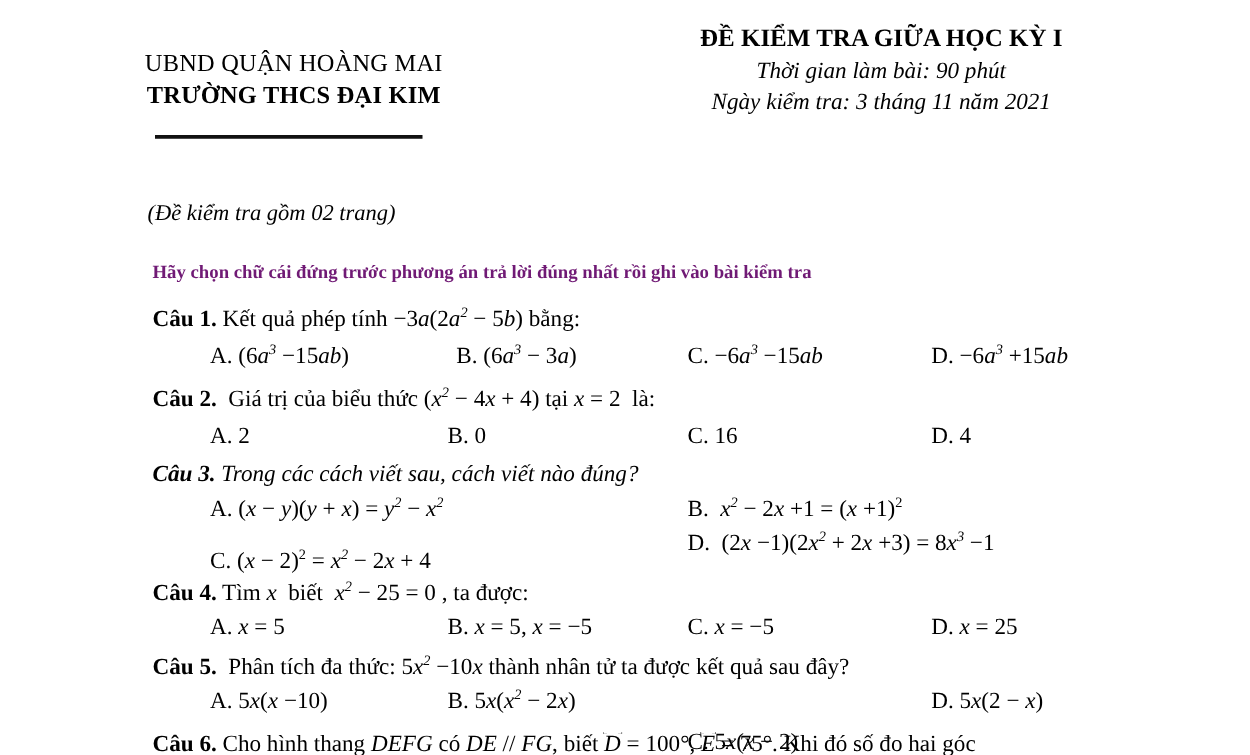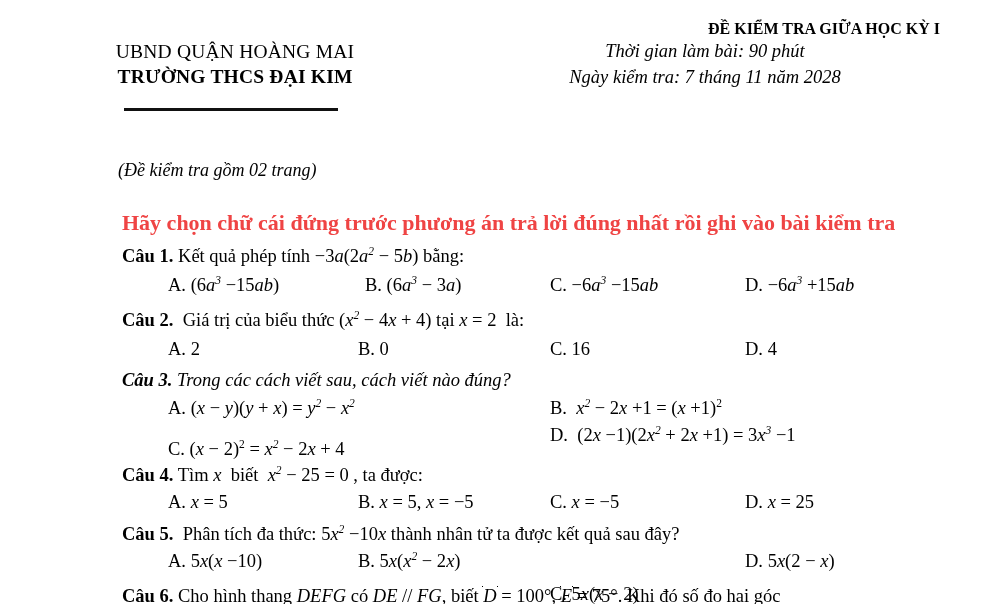--- a/index.html
+++ b/index.html
@@ -59,25 +59,24 @@
   }
 
   .hdr-right {
     position: absolute;
     left: 470px;
     top: 0px;
     width: 470px;
     text-align: center;
   }
   .hdr-right .title {
-    font-size: 16px;
+    font-size: 20px;
     font-weight: bold;
     line-height: 1.33;
     white-space: nowrap;
-    text-align: right;
   }
   .hdr-right .subject {
     font-size: 20px;
     font-weight: bold;
     line-height: 1.33;
     white-space: nowrap;
   }
   .hdr-right .ital {
     font-size: 18.5px;
     font-style: italic;
@@ -103,23 +102,23 @@
     white-space: nowrap;
   }
   .part-head .underlined {
     text-decoration: underline;
     text-underline-offset: 2px;
   }
   .instruction {
     position: absolute;
     left: 122px;
     top: 210px;
-    font-size: 22px;
-    font-weight: bold;
-    color: #ef4444;
+    font-size: 15px;
+    font-weight: bold;
+    color: #701a75;
     white-space: nowrap;
   }
 
   
   .q-block { position: absolute; left: 0; width: 1000px; }
   .q-stem {
     position: absolute;
     left: 122px;
     font-size: 18.5px;
     white-space: nowrap;
@@ -178,21 +177,21 @@
 
     <div class="hdr-left">
       <div class="line1">UBND QUẬN HOÀNG MAI</div>
       <div class="line2">TRƯỜNG THCS ĐẠI KIM</div>
     </div>
     <div class="hdr-rule"></div>
 
     <div class="hdr-right">
       <div class="title">ĐỀ KIỂM TRA GIỮA HỌC KỲ I</div>
       <div class="ital">Thời gian làm bài: 90 phút</div>
-      <div class="ital">Ngày kiểm tra: 7 tháng 11 năm 2028</div>
+      <div class="ital">Ngày kiểm tra: 3 tháng 11 năm 2021</div>
     </div>
   </div>
 
   <div class="intro-note">(Đề kiểm tra gồm 02 trang)</div>
 
 
   <div class="instruction">Hãy chọn chữ cái đứng trước phương án trả lời đúng nhất rồi ghi vào bài kiểm tra</div>
 
   <div class="q-block">
     <div class="q-stem" style="top:246px;"><span class="lab">Câu 1.</span> Kết quả phép tính <span class="mn">−3</span><span class="m">a</span><span class="mn">(2</span><span class="m">a</span><sup>2</sup><span class="mn"> − 5</span><span class="m">b</span><span class="mn">)</span> bằng:</div>
@@ -212,21 +211,21 @@
     <div class="opt" style="left:745px; top:339px;"><span>D.</span> <span>4</span></div>
   </div>
 
   <div class="q-block">
     <div class="q-stem" style="top:370px;font-style:italic;"><span class="lab">Câu 3.</span> <span>Trong các cách viết sau, cách viết nào đúng?</span></div>
 
     <div class="opt" style="left:168px; top:398px;"><span>A.</span> <span class="mn">(</span><span class="m">x</span><span class="mn"> − </span><span class="m">y</span><span class="mn">)(</span><span class="m">y</span><span class="mn"> + </span><span class="m">x</span><span class="mn">) = </span><span class="m">y</span><sup>2</sup><span class="mn"> − </span><span class="m">x</span><sup>2</sup></div>
     <div class="opt" style="left:550px; top:398px;"><span>B.</span>&nbsp; <span class="m">x</span><sup>2</sup><span class="mn"> − 2</span><span class="m">x</span><span class="mn"> +1 = (</span><span class="m">x</span><span class="mn"> +1)</span><sup class="mn">2</sup></div>
 
     <div class="opt" style="left:168px; top:439px;"><span>C.</span> <span class="mn">(</span><span class="m">x</span><span class="mn"> − 2)</span><sup class="mn">2</sup><span class="mn"> = </span><span class="m">x</span><sup>2</sup><span class="mn"> − 2</span><span class="m">x</span><span class="mn"> + 4</span></div>
-    <div class="opt" style="left:550px; top:425px;"><span>D.</span>&nbsp; <span class="mn">(2</span><span class="m">x</span><span class="mn"> −1)(2</span><span class="m">x</span><sup>2</sup><span class="mn"> + 2</span><span class="m">x</span><span class="mn"> +1) = 3</span><span class="m">x</span><sup>3</sup><span class="mn"> −1</span></div>
+    <div class="opt" style="left:550px; top:425px;"><span>D.</span>&nbsp; <span class="mn">(2</span><span class="m">x</span><span class="mn"> −1)(2</span><span class="m">x</span><sup>2</sup><span class="mn"> + 2</span><span class="m">x</span><span class="mn"> +3) = 8</span><span class="m">x</span><sup>3</sup><span class="mn"> −1</span></div>
   </div>
 
   <div class="q-block">
     <div class="q-stem" style="top:465px;"><span class="lab">Câu 4.</span> Tìm <span class="m">x</span>&nbsp; biết &nbsp;<span class="m">x</span><sup>2</sup><span class="mn"> − 25 = 0</span> , ta được:</div>
 
     <div class="opt" style="left:168px; top:492px;"><span>A.</span> <span class="m">x</span><span class="mn"> = 5</span></div>
     <div class="opt" style="left:358px; top:492px;"><span>B.</span> <span class="m">x</span><span class="mn"> = 5,</span> <span class="m">x</span><span class="mn"> = −5</span></div>
     <div class="opt" style="left:550px; top:492px;"><span>C.</span> <span class="m">x</span><span class="mn"> = −5</span></div>
     <div class="opt" style="left:745px; top:492px;"><span>D.</span> <span class="m">x</span><span class="mn"> = 25</span></div>
   </div>

